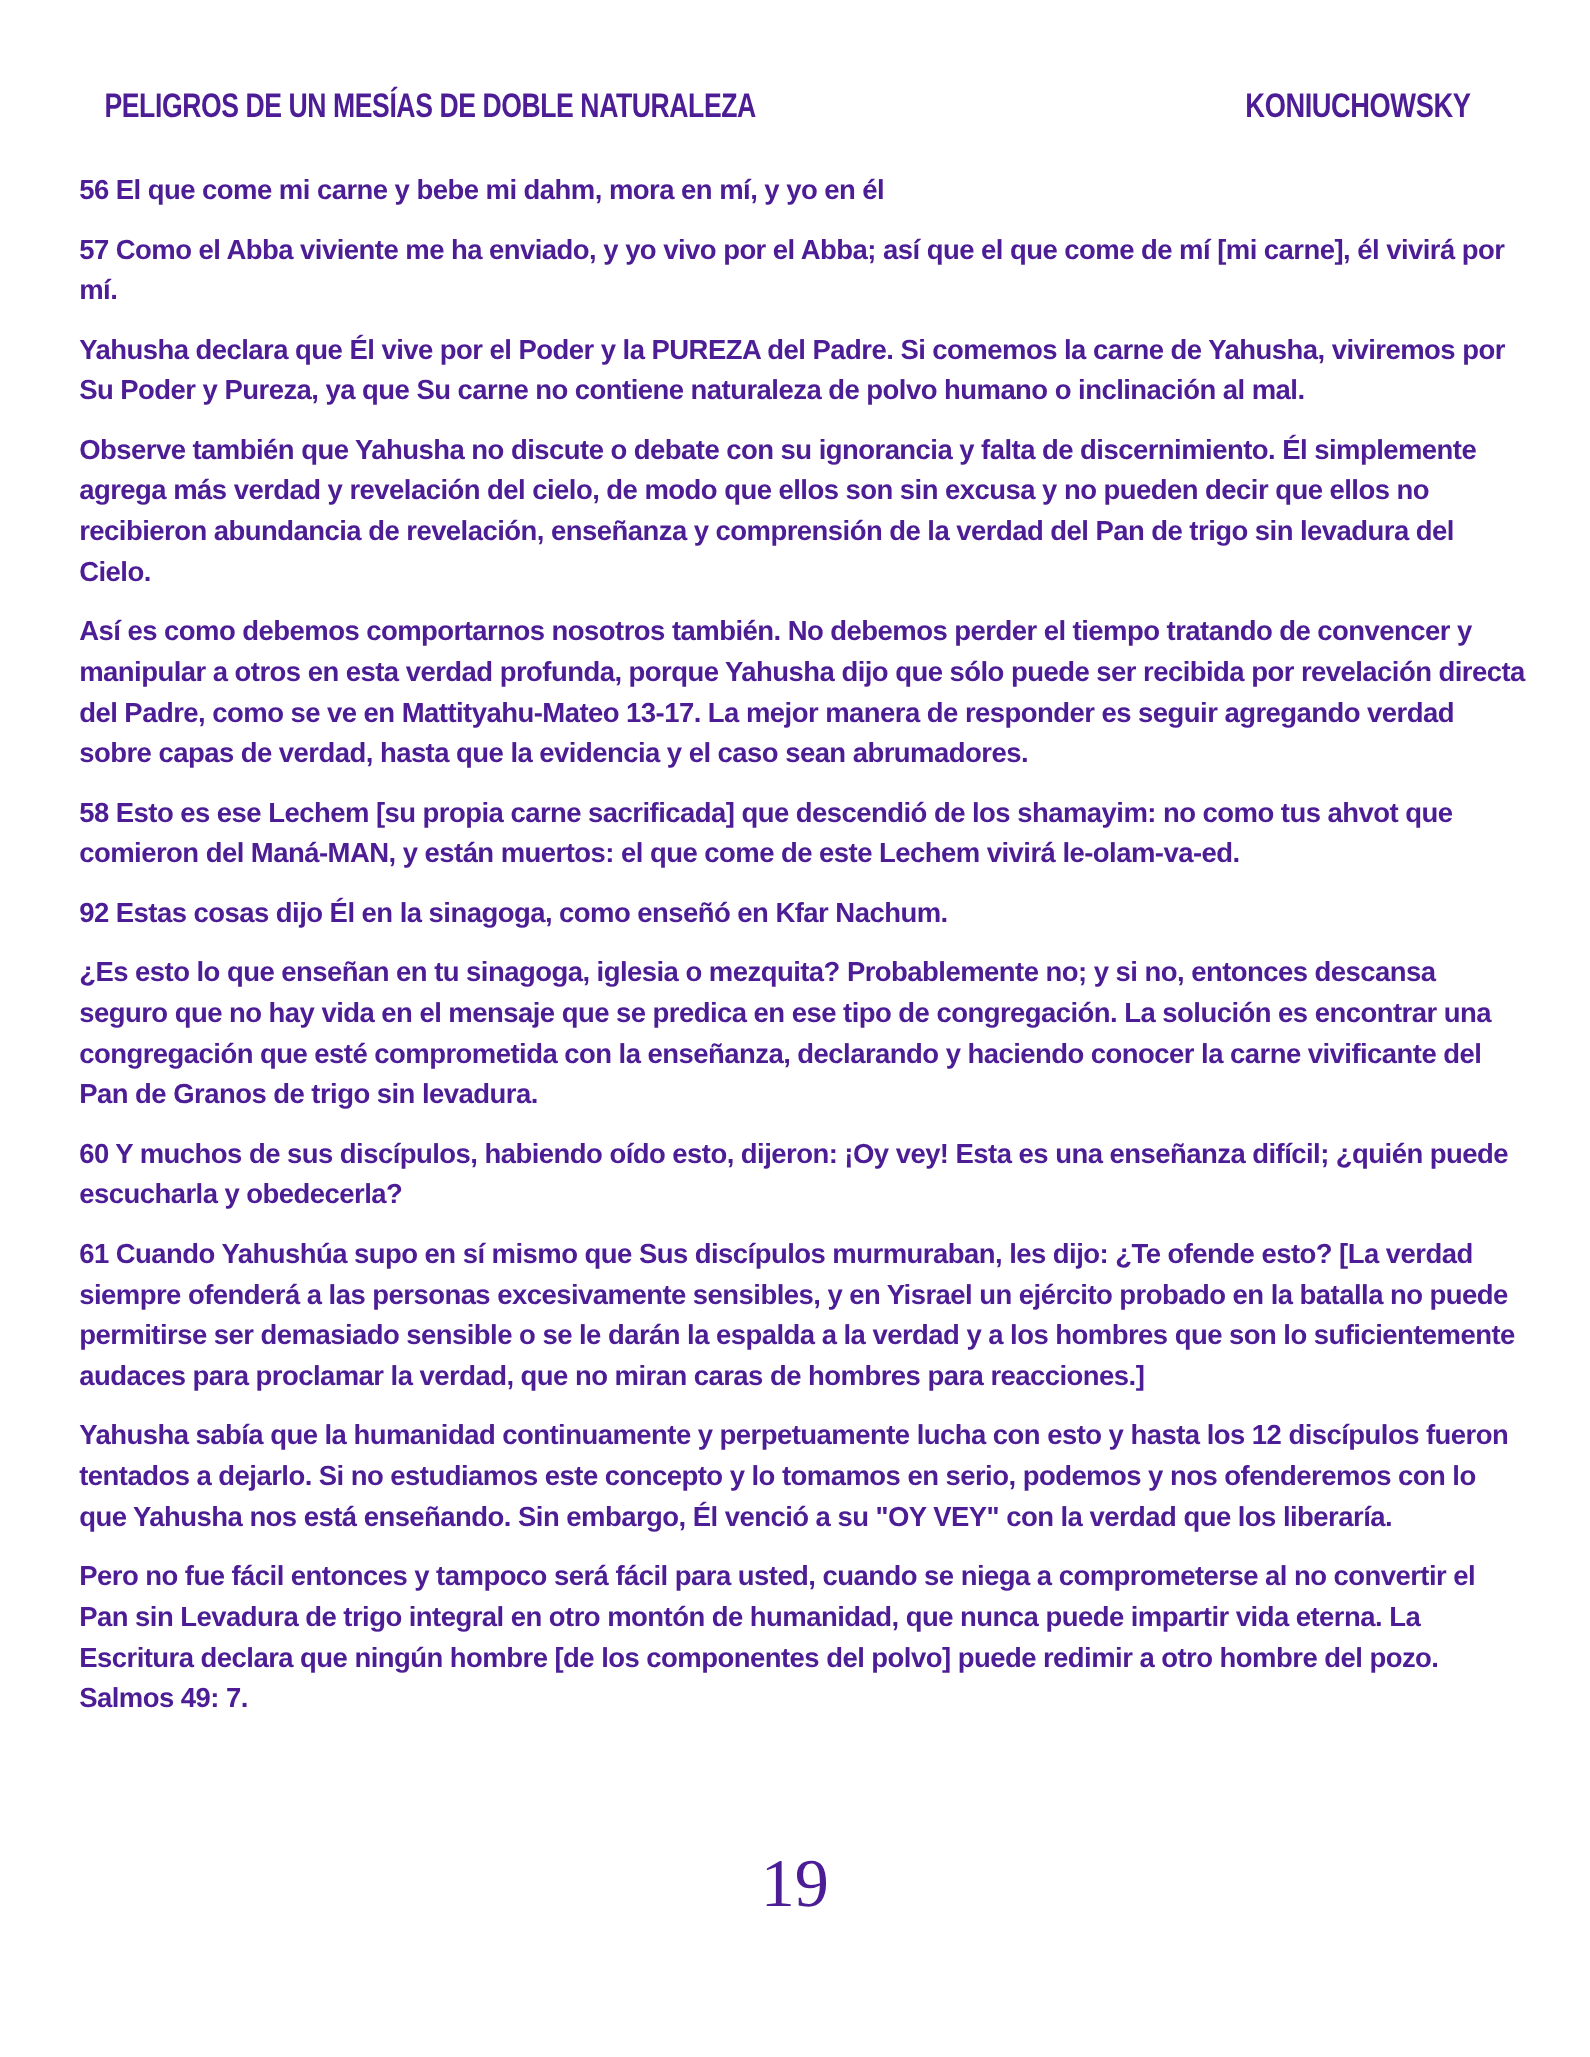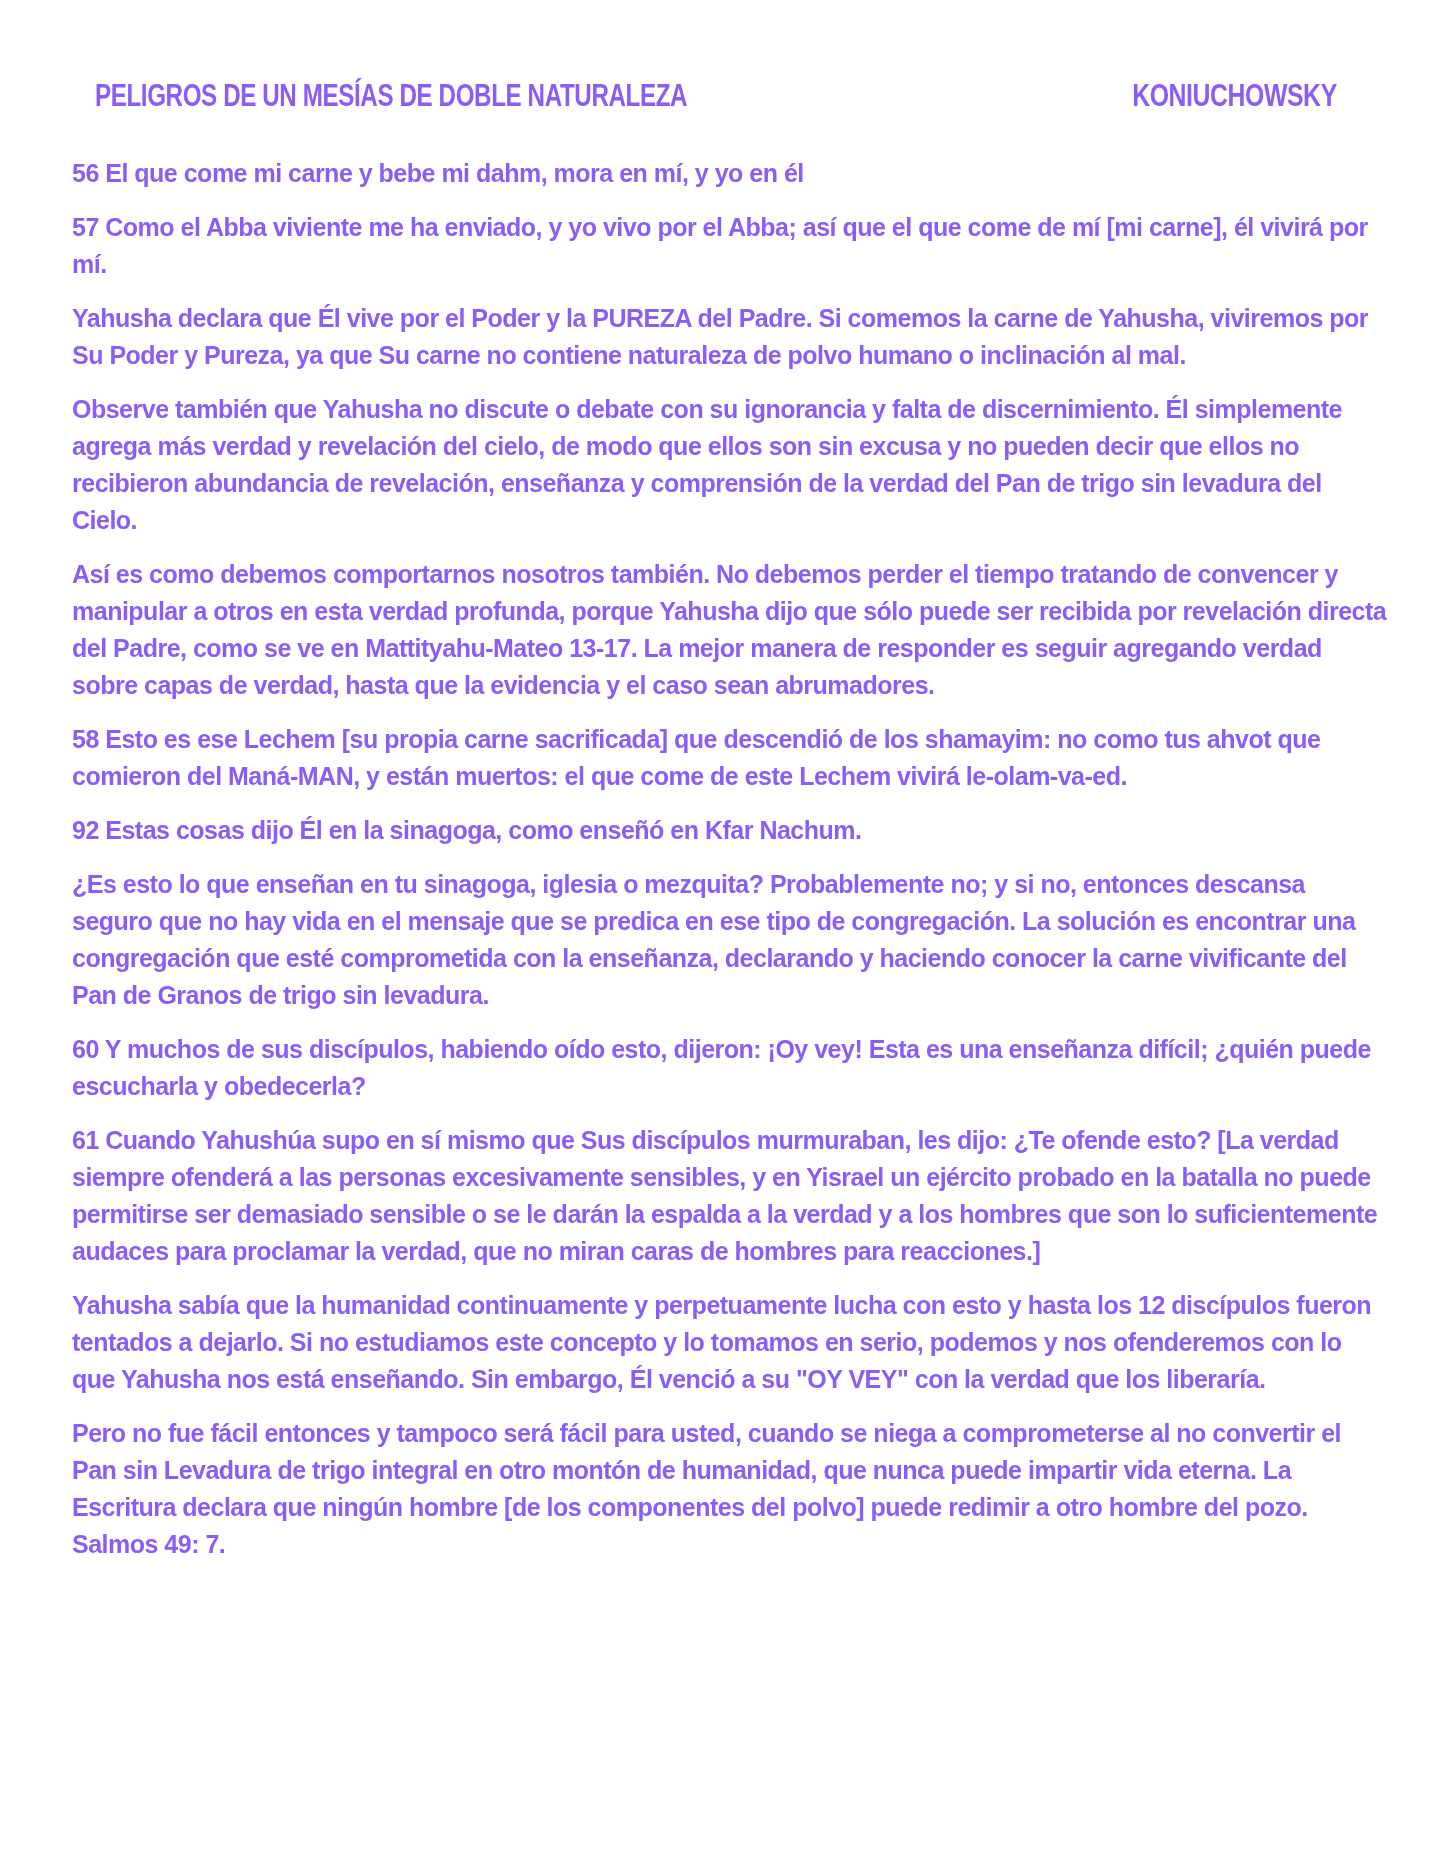--- a/index.html
+++ b/index.html
@@ -68,21 +68,21 @@
     font-family: "Liberation Serif", serif;
     font-weight: 400;
     font-size: 62px;
     line-height: 1;
     letter-spacing: 0;
   }
 </style>
 </head>
 <body>
 
-<div class="page" style="color: #8b5cf6; background: rgb(255, 255, 255);">
+<div class="page" style="color: #4c1d95; background: rgb(255, 255, 255);">
 
   <header class="running-header">
     <span class="header-title">PELIGROS DE UN MESÍAS DE DOBLE NATURALEZA</span>
     <span class="header-author">KONIUCHOWSKY</span>
   </header>
 
   <main class="content">
       <p class="para">56 El que come mi carne y bebe mi dahm, mora en mí, y yo en él</p>
       <p class="para">57 Como el Abba viviente me ha enviado, y yo vivo por el Abba; así que el que come de mí [mi carne], él vivirá por mí.</p>
       <p class="para">Yahusha declara que Él vive por el Poder y la PUREZA del Padre. Si comemos la carne de Yahusha, viviremos por Su Poder y Pureza, ya que Su carne no contiene naturaleza de polvo humano o inclinación al mal.</p>
@@ -90,14 +90,15 @@
       <p class="para">Así es como debemos comportarnos nosotros también. No debemos perder el tiempo tratando de convencer y manipular a otros en esta verdad profunda, porque Yahusha dijo que sólo puede ser recibida por revelación directa del Padre, como se ve en Mattityahu-Mateo 13-17. La mejor manera de responder es seguir agregando verdad sobre capas de verdad, hasta que la evidencia y el caso sean abrumadores.</p>
       <p class="para">58 Esto es ese Lechem [su propia carne sacrificada] que descendió de los shamayim: no como tus ahvot que comieron del Maná-MAN, y están muertos: el que come de este Lechem vivirá le-olam-va-ed.</p>
       <p class="para">92 Estas cosas dijo Él en la sinagoga, como enseñó en Kfar Nachum.</p>
       <p class="para">¿Es esto lo que enseñan en tu sinagoga, iglesia o mezquita? Probablemente no; y si no, entonces descansa seguro que no hay vida en el mensaje que se predica en ese tipo de congregación. La solución es encontrar una congregación que esté comprometida con la enseñanza, declarando y haciendo conocer la carne vivificante del Pan de Granos de trigo sin levadura.</p>
       <p class="para">60 Y muchos de sus discípulos, habiendo oído esto, dijeron: ¡Oy vey! Esta es una enseñanza difícil; ¿quién puede escucharla y obedecerla?</p>
       <p class="para">61 Cuando Yahushúa supo en sí mismo que Sus discípulos murmuraban, les dijo: ¿Te ofende esto? [La verdad siempre ofenderá a las personas excesivamente sensibles, y en Yisrael un ejército probado en la batalla no puede permitirse ser demasiado sensible o se le darán la espalda a la verdad y a los hombres que son lo suficientemente audaces para proclamar la verdad, que no miran caras de hombres para reacciones.]</p>
       <p class="para">Yahusha sabía que la humanidad continuamente y perpetuamente lucha con esto y hasta los 12 discípulos fueron tentados a dejarlo. Si no estudiamos este concepto y lo tomamos en serio, podemos y nos ofenderemos con lo que Yahusha nos está enseñando. Sin embargo, Él venció a su "OY VEY" con la verdad que los liberaría.</p>
       <p class="para">Pero no fue fácil entonces y tampoco será fácil para usted, cuando se niega a comprometerse al no convertir el Pan sin Levadura de trigo integral en otro montón de humanidad, que nunca puede impartir vida eterna. La Escritura declara que ningún hombre [de los componentes del polvo] puede redimir a otro hombre del pozo. Salmos 49: 7.</p>
     </main>
 
+  <div class="page-number">19</div>
 
 </div>
 
 </body></html>

